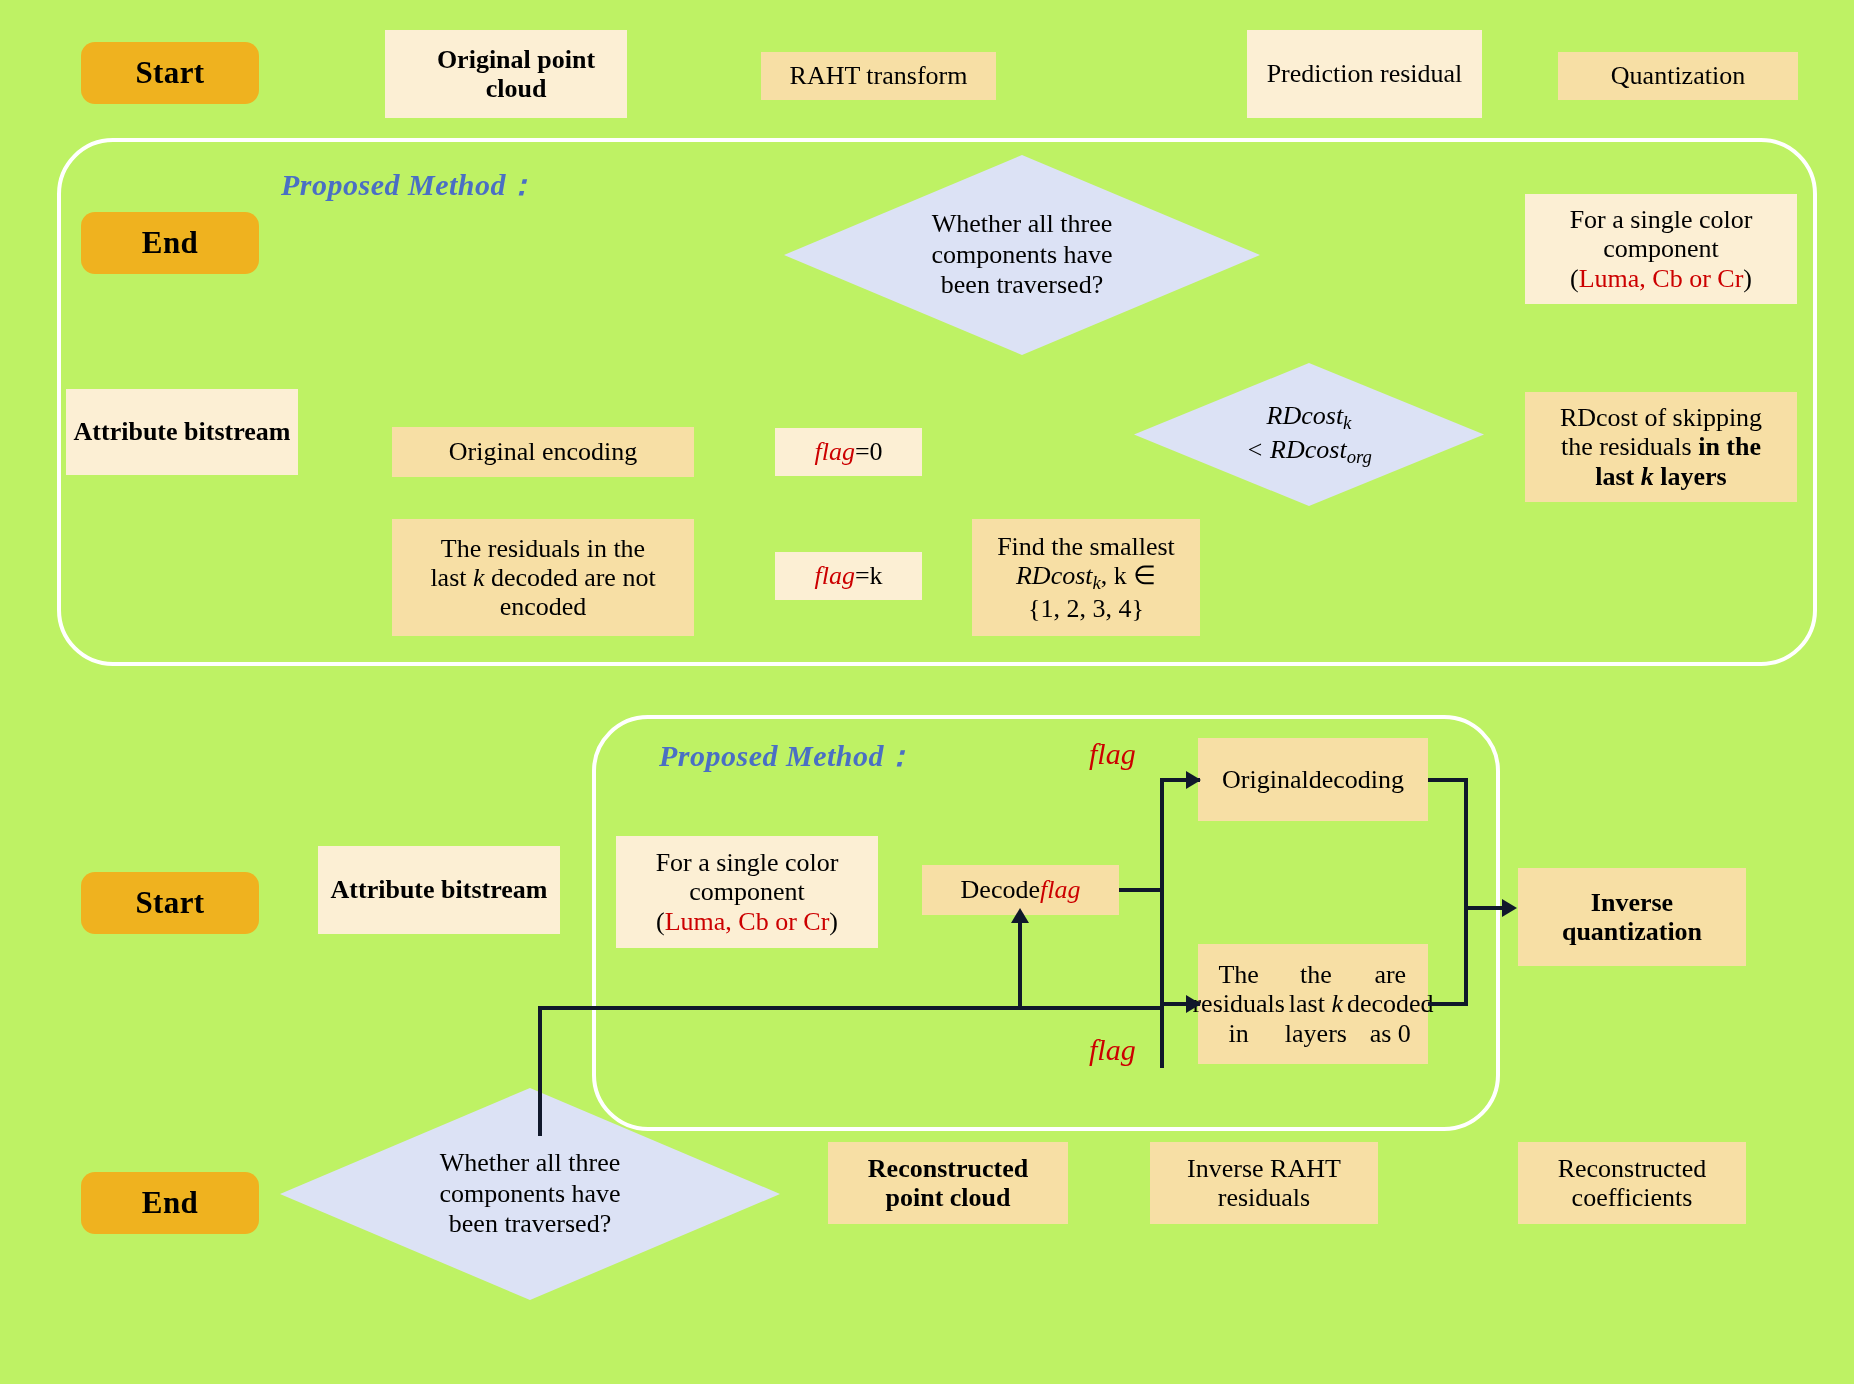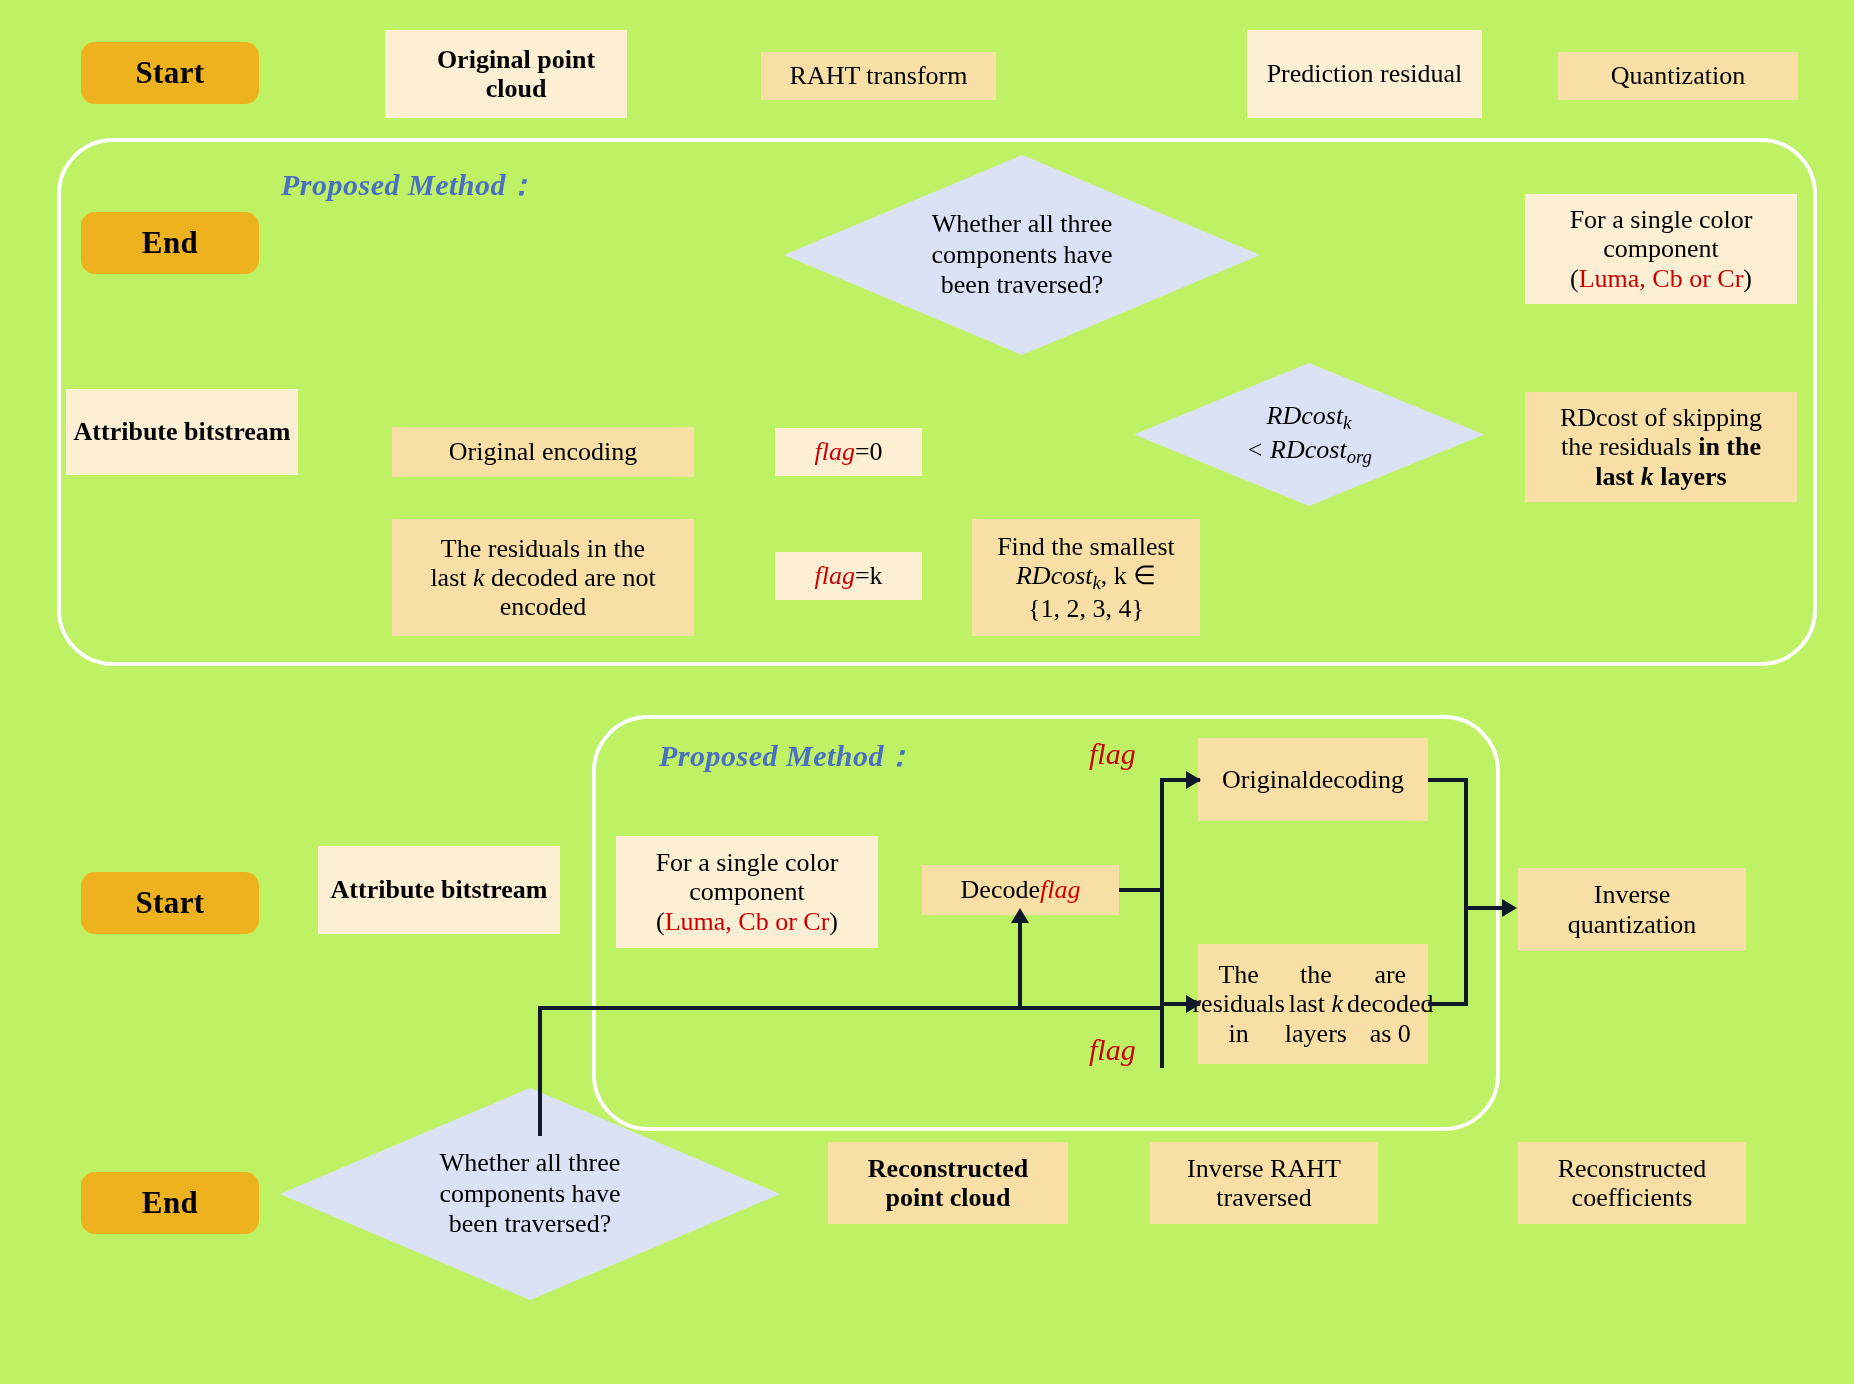--- a/index.html
+++ b/index.html
@@ -165,33 +165,33 @@
     <span>Original</span>
     <span>decoding</span>
   </div>
 
   <div class="node sand" style="left:1198px;top:944px;width:230px;height:120px;flex-direction:row;">
     <span>The residuals in</span>
     <span><span>the last </span><i>k</i><span> layers</span></span>
     <span>are decoded as 0</span>
   </div>
 
-  <div class="node sand" style="left:1518px;top:868px;width:228px;height:83px;flex-direction:column;">
+  <div class="node sand" style="left:1518px;top:868px;width:228px;height:98px;flex-direction:column;font-weight:bold;">
     <span>Inverse</span>
     <span>quantization</span>
   </div>
 
   <div class="node sand" style="left:1518px;top:1142px;width:228px;height:82px;flex-direction:column;">
     <span>Reconstructed</span>
     <span>coefficients</span>
   </div>
 
   <div class="node sand" style="left:1150px;top:1142px;width:228px;height:82px;flex-direction:column;">
     <span>Inverse RAHT</span>
-    <span>traversed</span>
+    <span>residuals</span>
   </div>
 
   <div class="node sand bold" style="left:828px;top:1142px;width:240px;height:82px;flex-direction:column;">
     <span>Reconstructed</span>
     <span>point cloud</span>
   </div>
 
   <div class="node term" style="left:81px;top:1172px;width:178px;height:62px;">End</div>
 
   <div class="dia" style="left:280px;top:1088px;width:500px;height:212px;">

